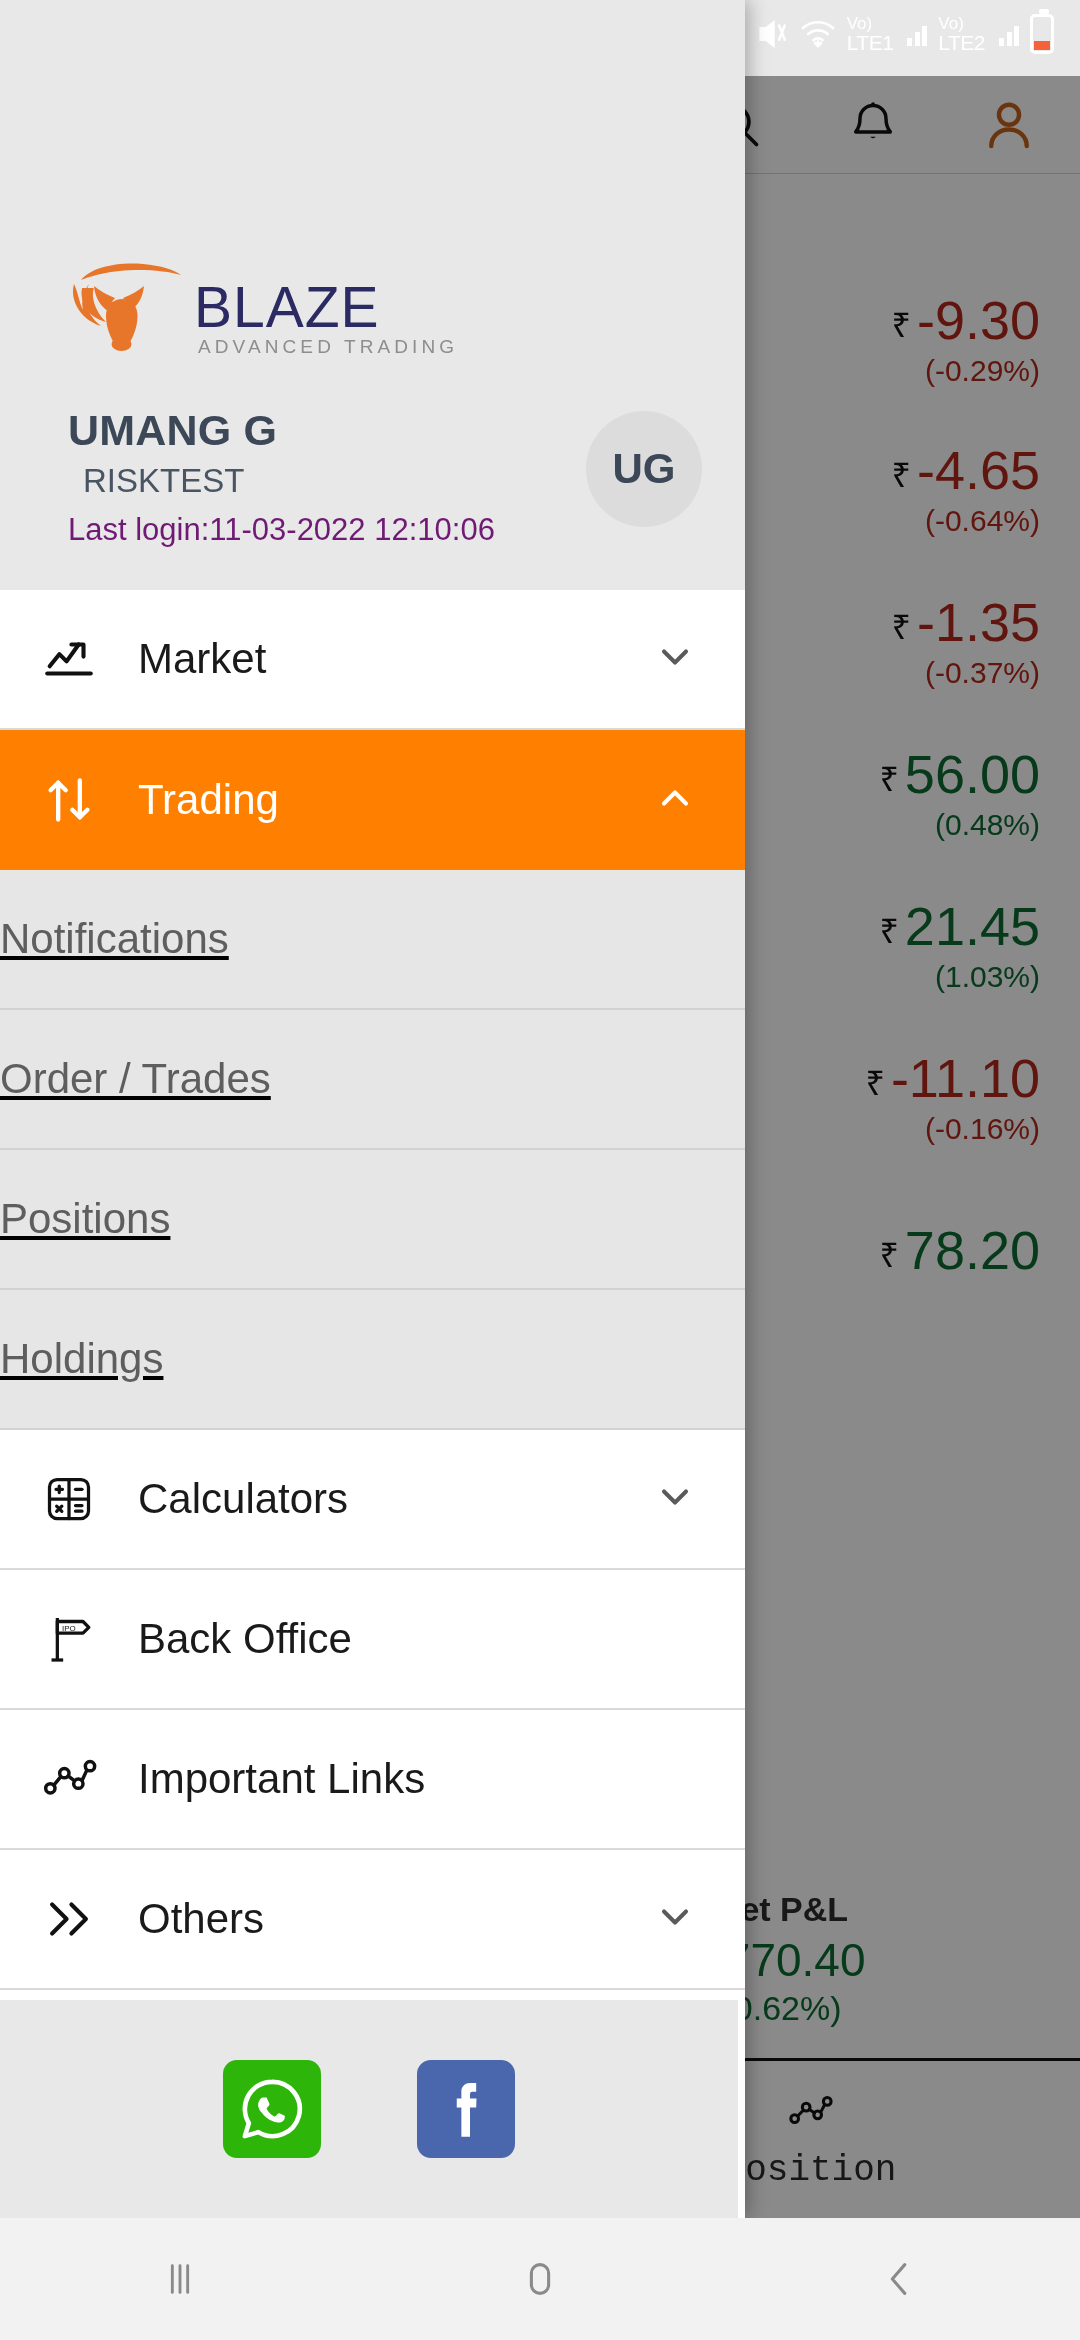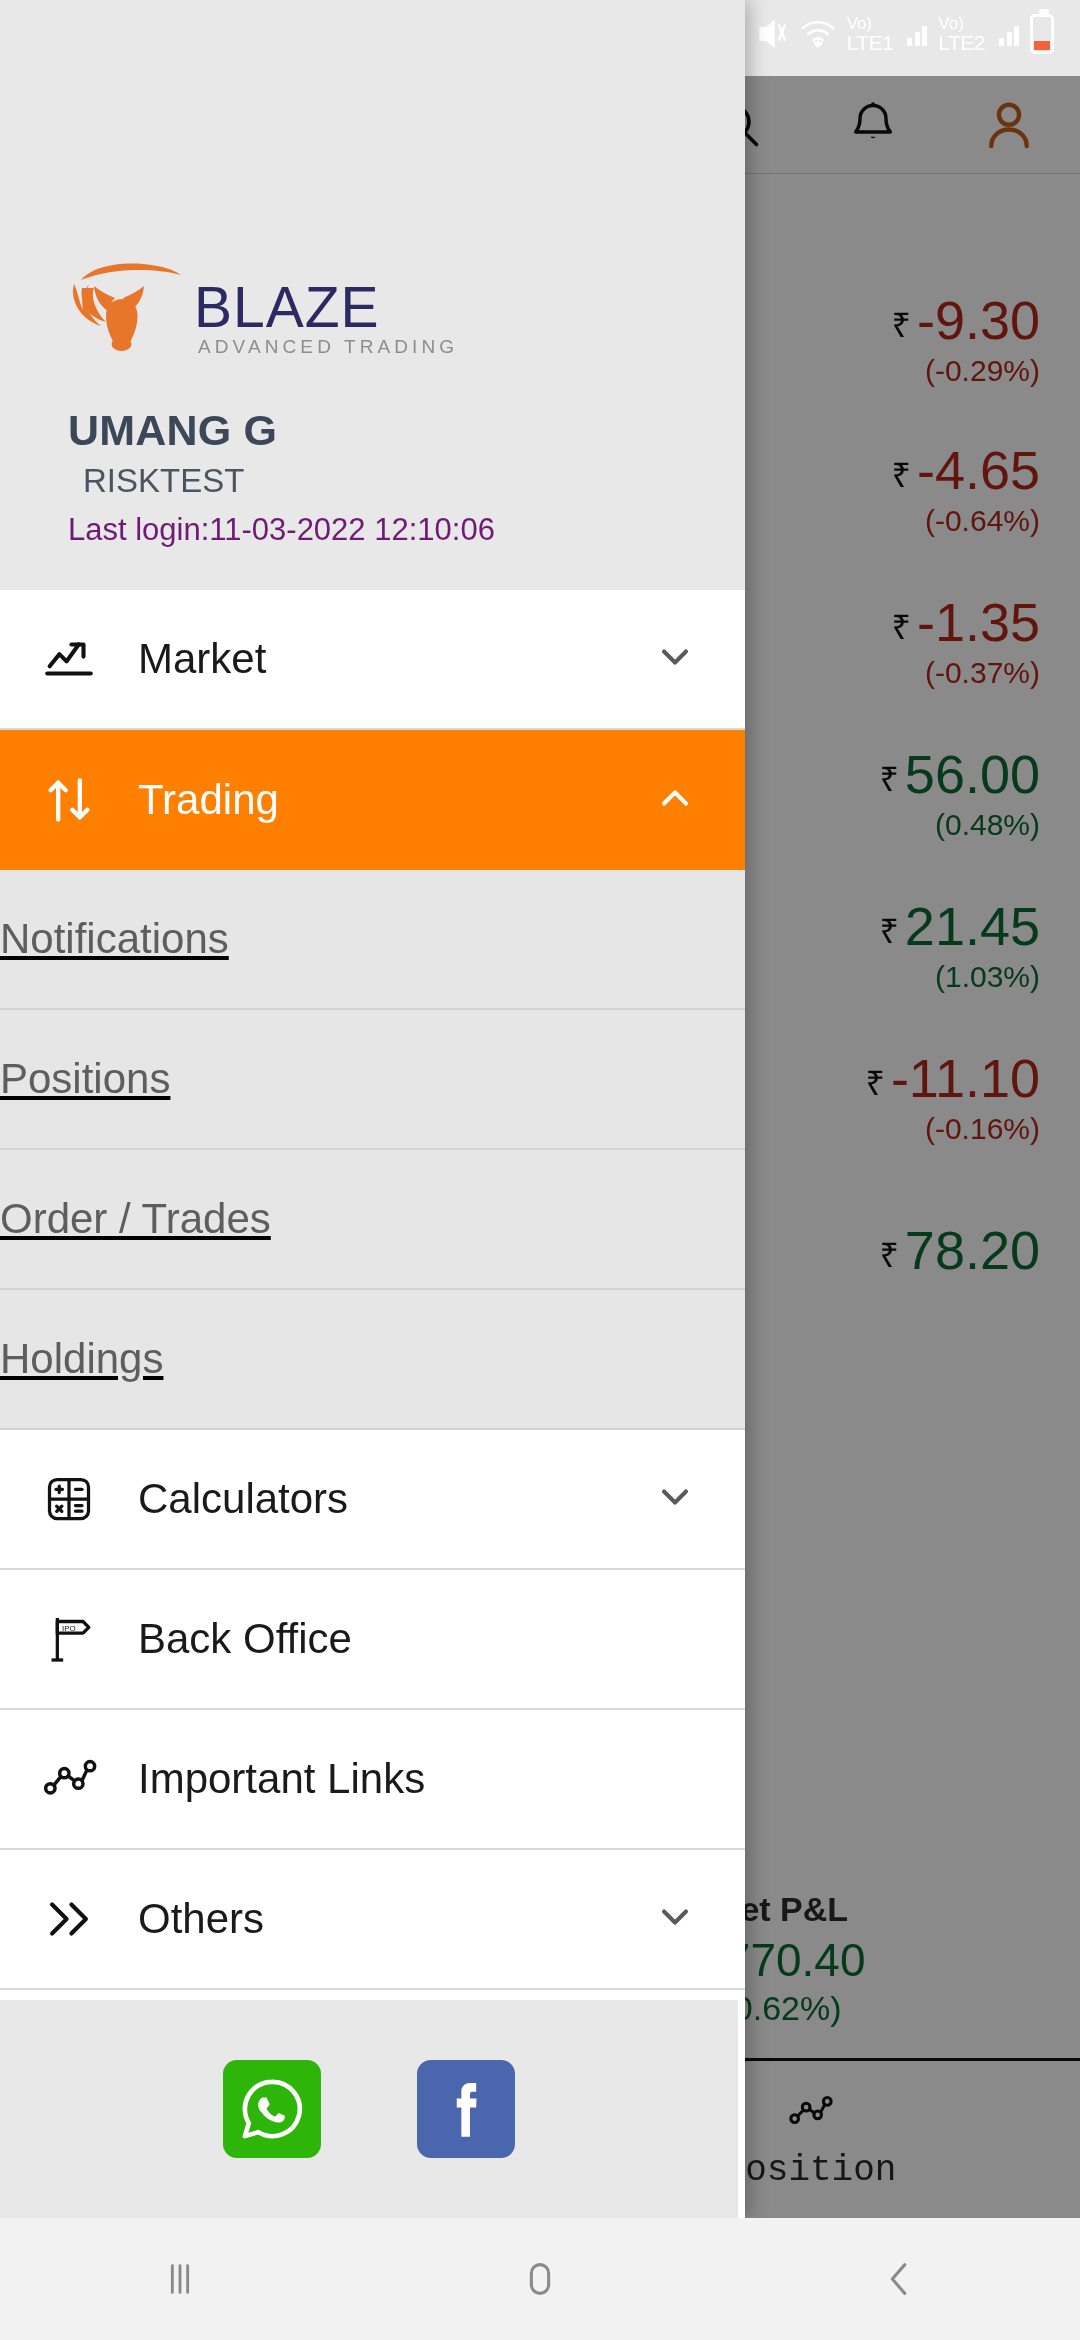--- a/index.html
+++ b/index.html
@@ -319,20 +319,21 @@
       </span>
       <span class="logo-text">
         <div class="logo-blaze">BLAZE</div>
         <div class="logo-sub">ADVANCED TRADING</div>
       </span>
     </div>
 
     <div class="user-name">UMANG G</div>
     <div class="user-sub">RISKTEST</div>
     <div class="user-login">Last login:11-03-2022 12:10:06</div>
+    <div class="avatar">UG</div>
   </div>
 
   <div class="menu">
 
     <div class="mitem">
       <span class="mic">
         <svg width="58" height="58" viewBox="0 0 24 24" fill="none" stroke="#111" stroke-width="1.7" stroke-linecap="round" stroke-linejoin="round">
           <path d="M3 18h18"></path>
             <path d="M4 15l4-5 3 3 5-7"></path>
             <path d="M13 6h5v5"></path>
@@ -360,24 +361,24 @@
         <svg width="44" height="44" viewBox="0 0 24 24" fill="none" stroke="#ffffff" stroke-width="2.2" stroke-linecap="round" stroke-linejoin="round">
             <path d="M6 15l6-6 6 6"></path>
           </svg>
       </span>
     </div>
 
     <div class="subitem">
       <span class="slabel">Notifications</span>
     </div>
     <div class="subitem">
+      <span class="slabel">Order / Trades</span>
+    </div>
+    <div class="subitem">
       <span class="slabel">Positions</span>
-    </div>
-    <div class="subitem">
-      <span class="slabel">Order / Trades</span>
     </div>
     <div class="subitem">
       <span class="slabel">Holdings</span>
     </div>
 
     <div class="mitem">
       <span class="mic">
         <svg width="52" height="52" viewBox="0 0 24 24" fill="none" stroke="#111" stroke-width="1.5" stroke-linecap="round">
           <rect x="3" y="3" width="18" height="18" rx="3.5"></rect>
           <path d="M12 3v18M3 12h18"></path>

